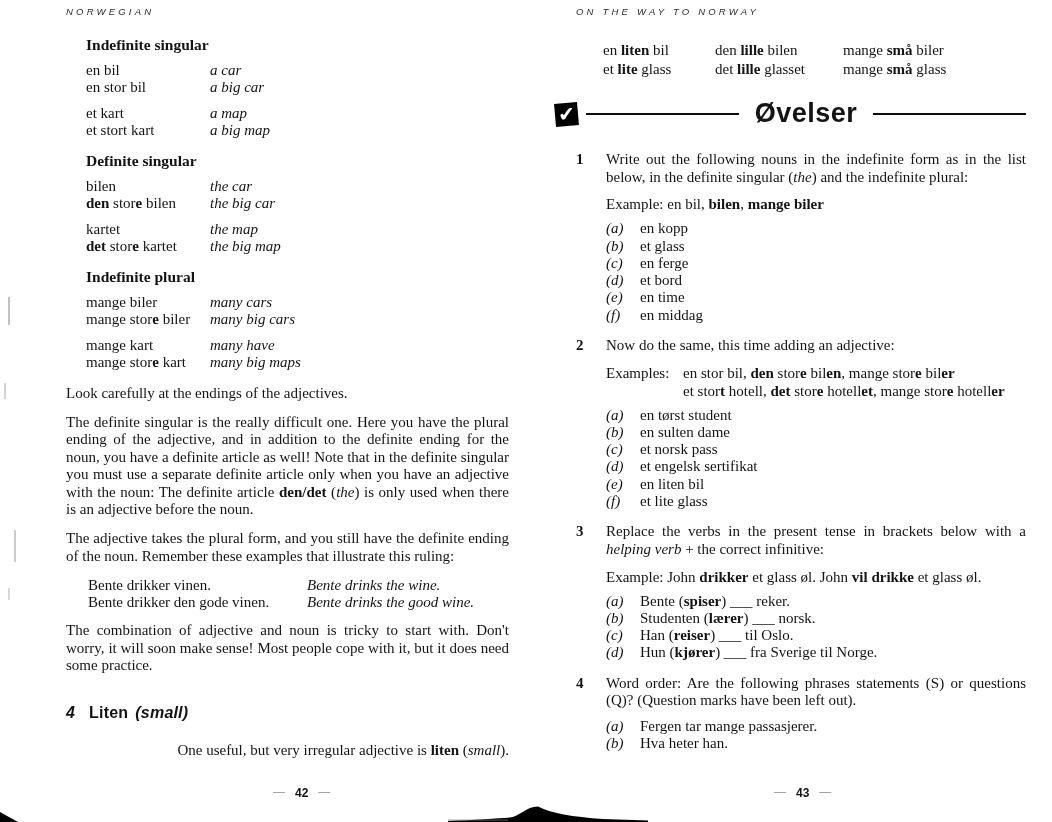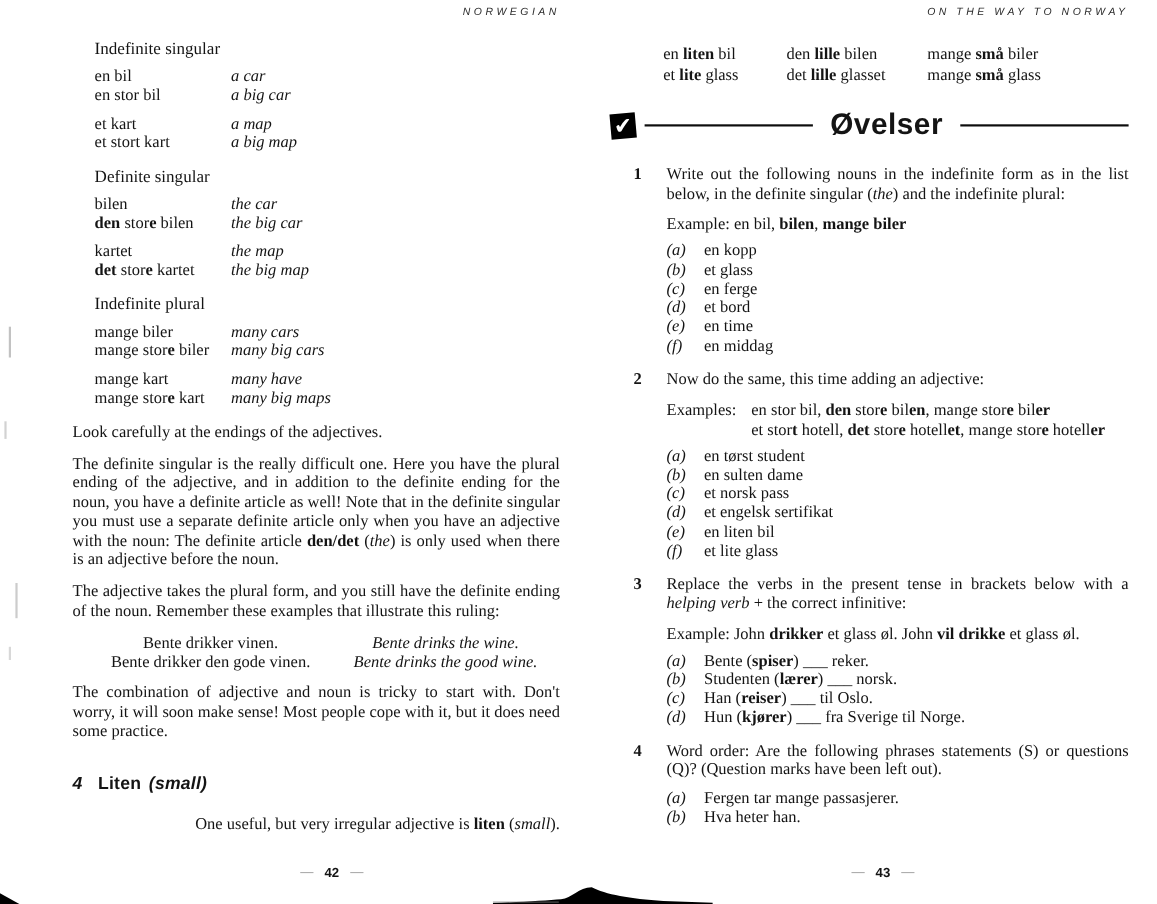--- a/index.html
+++ b/index.html
@@ -6,34 +6,34 @@
   body{
     width:1052px;height:822px;position:relative;overflow:hidden;
     background:#ffffff;color:#141414;
     font-family:"Liberation Serif", serif;font-size:15px;line-height:1.16;
   }
   
   .page-left{position:absolute;left:66px;top:6px;width:443px;}
   .page-right{position:absolute;left:576px;top:6px;width:450px;}
   .running-head{
     font-family:"Liberation Sans", sans-serif;font-style:italic;
-    font-size:9.5px;letter-spacing:3.2px;text-align:right;color:#2b2b2b;
+    font-size:9.5px;letter-spacing:3.2px;text-align:left;color:#2b2b2b;
     white-space:nowrap;
   }
   
-  .vocab-heading{font-weight:normal;font-size:15.5px;margin:19px 0 8px 20px;}
+  .vocab-heading{font-weight:bold;font-size:15.5px;margin:19px 0 8px 20px;}
   .vocab-heading.vh2{margin-top:13px;}
   .vgroup{margin:0 0 9px 20px;}
   .vrow{display:grid;grid-template-columns:124px 1fr;line-height:17px;}
   .vrow .en{font-style:italic;}
   
   .para{text-align:justify;line-height:17.6px;margin:11px 0 0 0;}
   .para.tight{margin-top:14px;}
   
-  .bente{margin:12px 0 0 16px;text-align:center;}
+  .bente{margin:12px 0 0 22px;}
   .brow{display:grid;grid-template-columns:219px 1fr;line-height:17px;}
   .brow .en{font-style:italic;}
   
   .sec4{font-family:"Liberation Sans", sans-serif;font-weight:bold;
     font-size:16px;margin:29px 0 0 0;letter-spacing:.2px;}
   .sec4 .num{font-style:italic;margin-right:14px;}
   .sec4 .note{font-style:italic;margin-left:7px;}
   .para-liten{margin-top:19px;line-height:17.6px;text-align:right;}
   
   .liten-table{margin:24px 0 0 27px;}

